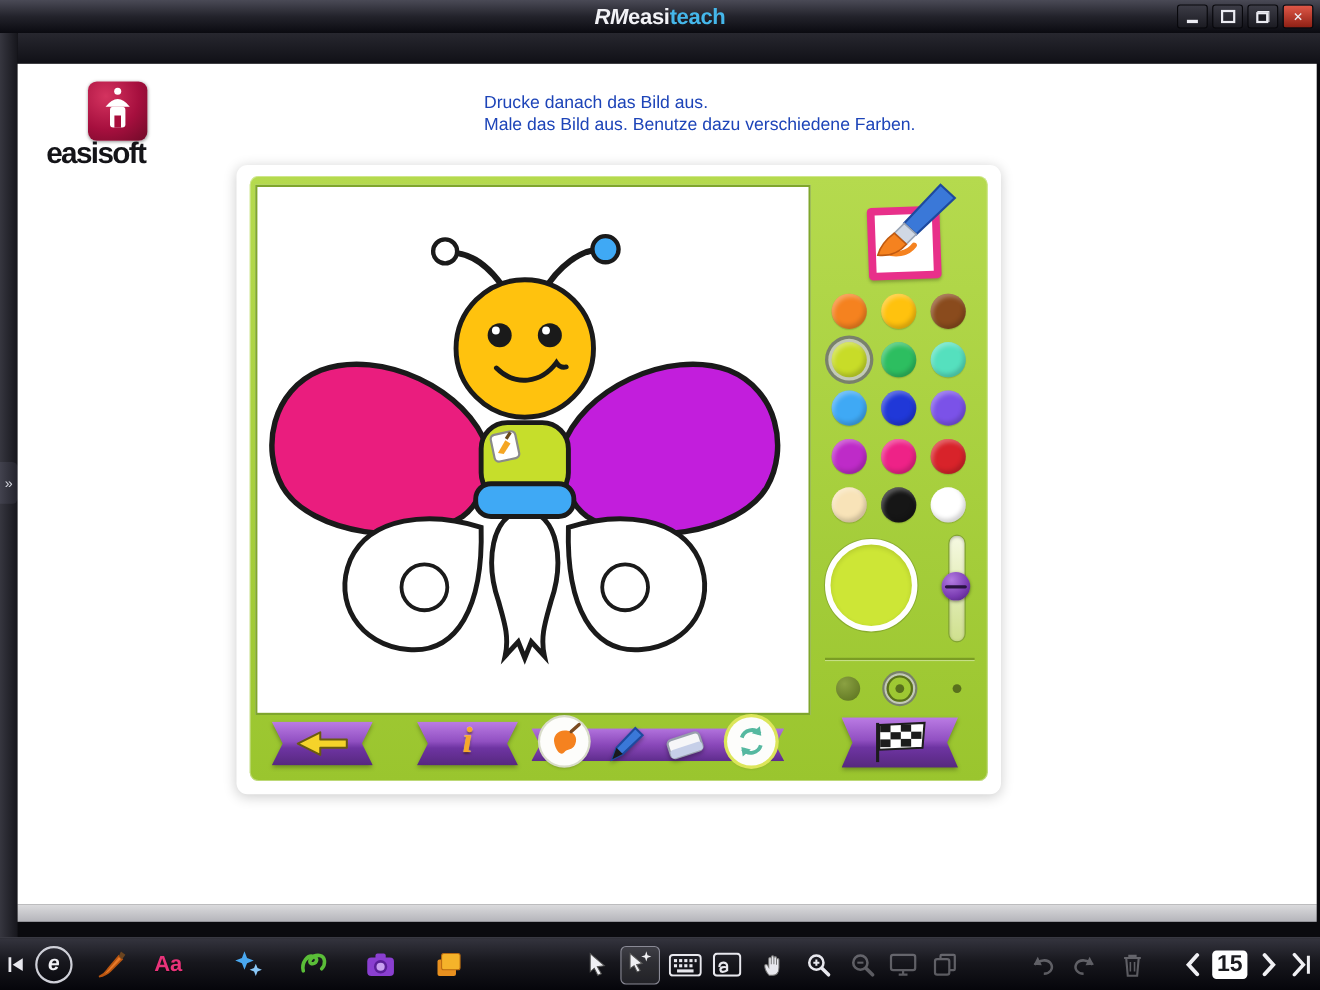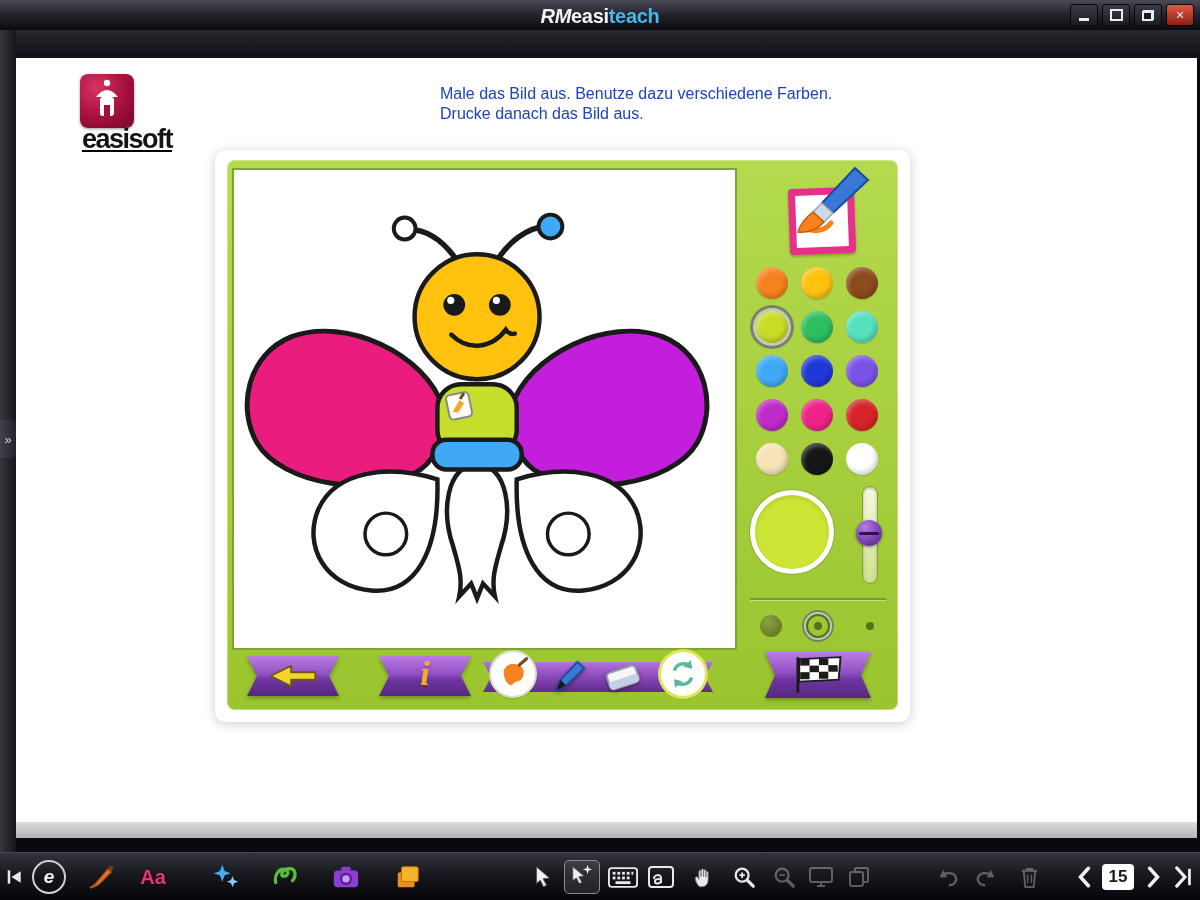--- a/index.html
+++ b/index.html
@@ -26,21 +26,21 @@
 
   
   .frame-band{position:absolute;left:16px;top:30px;width:1184px;height:28px;background:linear-gradient(#27272f,#101016);}
   .left-strip{position:absolute;left:0;top:30px;width:16px;height:822px;background:linear-gradient(90deg,#36363f,#16161c);}
   .expander{position:absolute;left:0;top:420px;width:16px;height:38px;display:flex;align-items:center;justify-content:center;
     color:#d2d4dc;font-size:13px;background:linear-gradient(90deg,#42424e,#23232c);border-radius:0 5px 5px 0;}
   .page{position:absolute;left:16px;top:58px;width:1181px;height:764px;background:#ffffff;}
   .page-bottom{position:absolute;left:16px;top:822px;width:1181px;height:16px;background:linear-gradient(#dcdcde,#b4b4ba);}
 
   
-  .easisoft{position:absolute;left:26px;top:16px;width:130px;text-align:right;text-decoration:underline;}
+  .easisoft{position:absolute;left:26px;top:16px;width:130px;text-align:left;}
   .easisoft-badge{width:54px;height:54px;margin:0 auto;border-radius:8px;
     background:radial-gradient(circle at 30% 25%,#d4335f,#a60f3e 55%,#6f0a28);box-shadow:0 1px 3px rgba(0,0,0,.4);}
   .easisoft-text{font-weight:bold;font-size:27px;letter-spacing:-1.5px;color:#141418;margin-top:-4px;}
 
   
   .instructions{position:absolute;left:424px;top:26px;color:#1d44b8;font-size:16px;line-height:20px;}
 
   
   .activity-card{position:absolute;left:199px;top:92px;width:695px;height:572px;background:#fff;border-radius:10px;
     box-shadow:0 2px 12px rgba(0,0,0,.20);}
@@ -104,21 +104,21 @@
   
   .dock{position:absolute;left:0;top:852px;width:1200px;height:48px;
     background:linear-gradient(#34343e,#17171d 45%,#05050a);border-top:1px solid #45454f;color:#e8e8ee;}
   .dock-icon{position:absolute;top:50%;transform:translateY(-50%);height:36px;display:flex;align-items:center;justify-content:center;}
   .dock-icon.disabled{opacity:.35;}
   .dock-sel{border:1px solid #8a8a96;background:rgba(255,255,255,.10);border-radius:5px;padding:2px 5px;}
   .e-badge{width:30px;height:30px;border:2px solid #cfd0d8;border-radius:50%;display:flex;align-items:center;justify-content:center;
     font-weight:bold;font-style:italic;font-size:19px;color:#f2f2f6;}
   .aa{font-weight:bold;font-size:20px;color:#E8337A;text-shadow:0 1px 1px rgba(0,0,0,.5);}
   .page-box{width:32px;height:26px;background:#fff;border-radius:4px;display:flex;align-items:center;justify-content:center;
-    font-weight:bold;font-size:17px;color:#1a1a1e;}
+    font-weight:bold;font-size:21px;color:#1a1a1e;}
 </style>
 </head>
 <body>
 
 <div class="stage">
 
   <div class="titlebar">
     <div class="title-logo">
       <span class="rm">RM</span><span class="easi">easi</span><span class="teach">teach</span>
     </div>
@@ -153,22 +153,22 @@
           <circle cx="27" cy="9" r="3.2" fill="#fff"></circle>
           <path d="M16 23 Q27 9 38 23 Z" fill="#fff"></path>
           <rect x="20" y="23" width="14" height="19" rx="3" fill="#fff"></rect>
           <rect x="24" y="31" width="6" height="11" fill="#a80e3c"></rect>
         </svg>
       </div>
       <div class="easisoft-text">easisoft</div>
     </div>
 
     <div class="instructions">
+      <div>Drucke danach das Bild aus.</div>
       <div>Male das Bild aus. Benutze dazu verschiedene Farben.</div>
-      <div>Drucke danach das Bild aus.</div>
     </div>
 
     <div class="activity-card">
       <div class="green-panel">
 
         <div class="paint-canvas">
           <svg viewBox="0 0 505 482" width="100%" height="100%">
             <path d="M228 96 C214 74 196 60 176 60" fill="none" stroke="#1a1a1a" stroke-width="5.5"></path>
             <path d="M262 96 C276 72 296 58 314 57" fill="none" stroke="#1a1a1a" stroke-width="5.5"></path>
             <circle cx="172" cy="59" r="11" stroke="#1a1a1a" stroke-width="4" fill="#FFFFFF"></circle>

